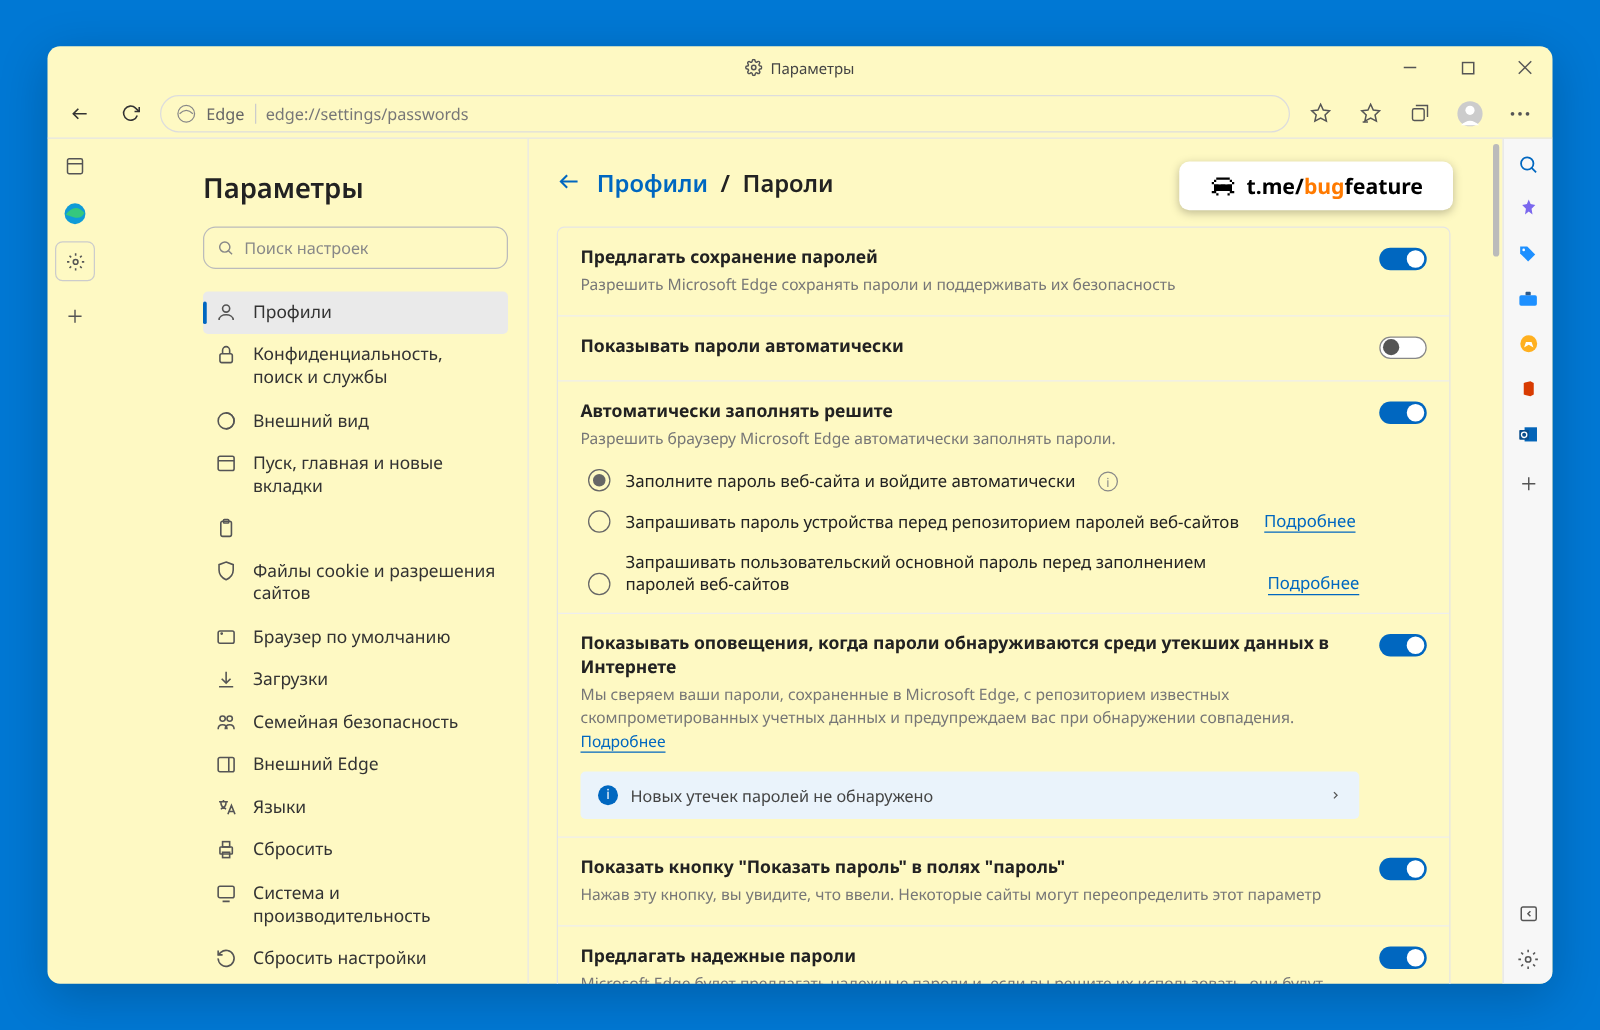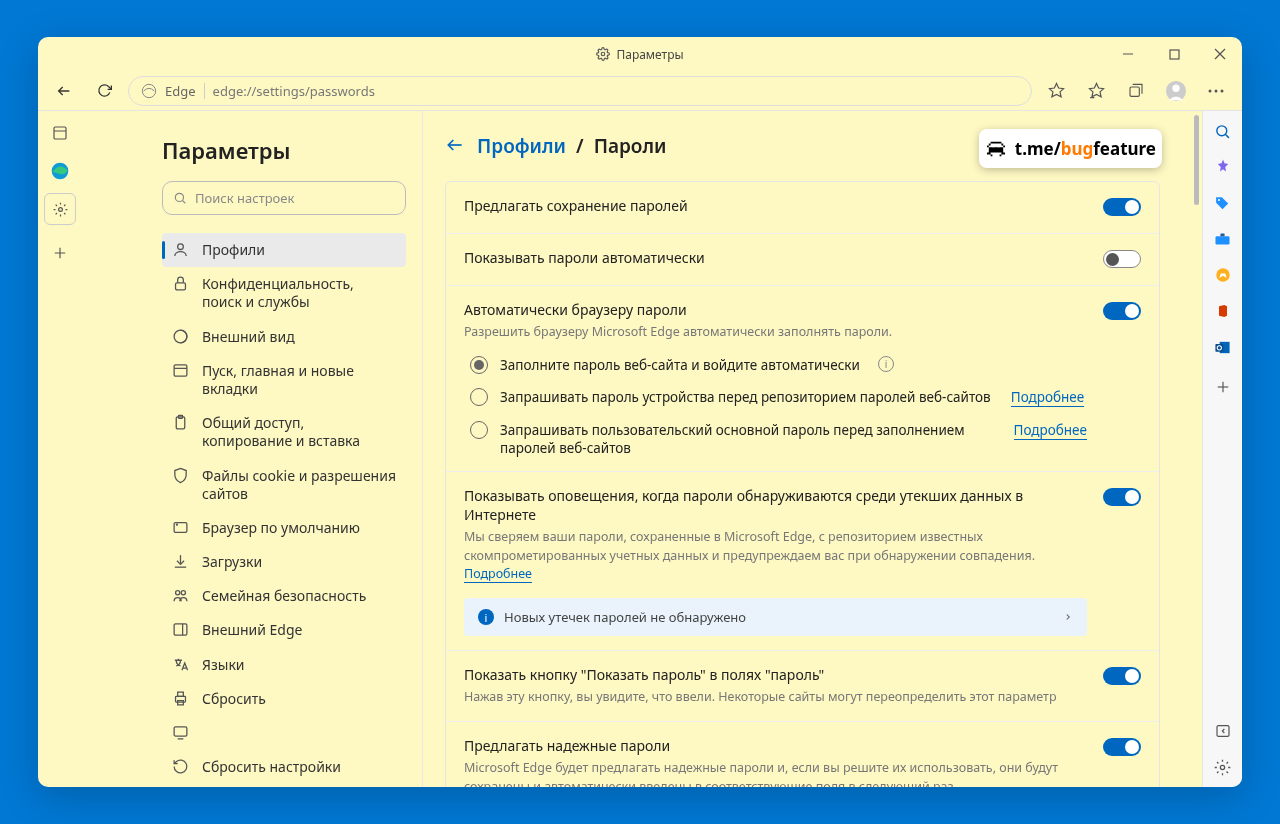--- a/index.html
+++ b/index.html
@@ -27,41 +27,41 @@
 .nav-list li.active::before { content:""; position:absolute; left:0; top:8px; bottom:8px; width:3px; background:#0067c0; border-radius:2px; }
 .main-scroll { flex:1; overflow-y:auto; padding:22px 42px 22px 22px; border-left:1px solid #e8e8e8; position:relative; }
 .crumb { display:flex; align-items:center; gap:10px; font-size:19px; font-weight:600; margin-bottom:22px; }
 .crumb a { color:#0067c0; text-decoration:none; }
 .crumb .sep, .crumb .cur { color:#222; }
 .back-arrow { color:#0067c0; width:22px; height:22px; }
 .card { border:1px solid #e5e5e5; border-radius:6px; overflow:hidden; }
 .row { padding:14px 18px; border-bottom:1px solid #eee; display:flex; gap:16px; }
 .row:last-child { border-bottom:none; }
 .row .text { flex:1; }
-.row .title { font-size:14px; font-weight:400; color:#222; margin-bottom:4px; }
+.row .title { font-size:14px; font-weight:700; color:#222; margin-bottom:4px; }
 .row .desc { font-size:12.5px; color:#777; line-height:1.5; }
 .row .desc a { color:#0067c0; text-decoration:none; border-bottom:1px solid #0067c0; }
 .toggle { width:38px; height:18px; border-radius:10px; position:relative; flex-shrink:0; margin-top:2px; }
 .toggle.on { background:#0067c0; }
 .toggle.on::after { content:""; position:absolute; right:2px; top:2px; width:14px; height:14px; background:#fff; border-radius:50%; }
 .toggle.off { background:#fff; border:1px solid #888; }
 .toggle.off::after { content:""; position:absolute; left:2px; top:1.5px; width:13px; height:13px; background:#555; border-radius:50%; }
 .radio-group { margin-top:14px; display:flex; flex-direction:column; gap:14px; }
-.radio-row { display:flex; align-items:flex-start; gap:12px; font-size:13.5px; color:#222; padding-left:6px; }
+.radio-row { display:flex; align-items:flex-end; gap:12px; font-size:13.5px; color:#222; padding-left:6px; }
 .radio { width:18px; height:18px; border:1.5px solid #666; border-radius:50%; flex-shrink:0; position:relative; }
 .radio.checked { border-color:#666; }
 .radio.checked::after { content:""; position:absolute; inset:3px; background:#666; border-radius:50%; }
 .radio-row a { color:#0067c0; text-decoration:none; border-bottom:1px solid #0067c0; margin-left:8px; font-size:13.5px; }
 .info-icon { width:16px; height:16px; border:1.5px solid #888; border-radius:50%; display:inline-flex; align-items:center; justify-content:center; font-size:10px; color:#888; margin-left:6px; }
 .alert-bar { margin-top:14px; background:#eaf3fb; border-radius:4px; padding:10px 14px; display:flex; align-items:center; gap:10px; font-size:13px; color:#444; }
 .alert-bar .dot { width:16px; height:16px; background:#0067c0; border-radius:50%; display:flex; align-items:center; justify-content:center; color:#fff; font-size:11px; }
 .alert-bar .chev { margin-left:auto; color:#555; }
 .right-rail { width:40px; background:#f7f7f7; border-left:1px solid #e5e5e5; display:flex; flex-direction:column; align-items:center; padding:8px 0; gap:12px; }
 .right-rail .ic { width:24px; height:24px; display:flex; align-items:center; justify-content:center; }
-.watermark { position:absolute; top:18px; right:40px; background:#fff; border-radius:8px; padding:8px 6px; font-size:17px; font-weight:700; display:flex; align-items:center; gap:8px; box-shadow:0 2px 8px rgba(0,0,0,.25); }
+.watermark { position:absolute; top:18px; right:40px; background:#fff; border-radius:8px; padding:8px 24px; font-size:17px; font-weight:700; display:flex; align-items:center; gap:8px; box-shadow:0 2px 8px rgba(0,0,0,.25); }
 .watermark .bug { color:#ff7a00; }
 .scroll-thumb { position:absolute; right:3px; top:4px; width:5px; height:90px; background:#bbb; border-radius:3px; }
 svg { display:block; }
 </style>
 </head>
 <body>
 
 <div class="window">
   <div class="titlebar">
     <span style="margin-right:6px;">
@@ -223,21 +223,20 @@
               </span>
               <span>Пуск, главная и новые вкладки</span>
             </li>
           <li>
               <span class="icon">
                 <svg width="17" height="17" viewBox="0 0 24 24" fill="none" stroke="#555" stroke-width="1.8">
                   <rect x="6" y="4" width="12" height="17" rx="2"></rect>
                   <rect x="9" y="2" width="6" height="4" rx="1"></rect>
                 </svg>
               </span>
-              <span>Общий доступ, копирование и вставка</span>
             </li>
           <li>
               <span class="icon">
                 <svg width="17" height="17" viewBox="0 0 24 24" fill="none" stroke="#555" stroke-width="1.8">
                   <path d="M12 2l8 3v6c0 5-3.5 9-8 11-4.5-2-8-6-8-11V5l8-3z"></path>
                 </svg>
               </span>
               <span>Файлы cookie и разрешения сайтов</span>
             </li>
           <li>
@@ -296,20 +295,21 @@
               </span>
               <span>Сбросить</span>
             </li>
           <li>
               <span class="icon">
                 <svg width="17" height="17" viewBox="0 0 24 24" fill="none" stroke="#555" stroke-width="1.8">
                   <rect x="3" y="4" width="18" height="13" rx="2"></rect>
                   <line x1="8" y1="21" x2="16" y2="21"></line>
                 </svg>
               </span>
+              <span>Система и производительность</span>
             </li>
           <li>
               <span class="icon">
                 <svg width="17" height="17" viewBox="0 0 24 24" fill="none" stroke="#555" stroke-width="1.8">
                   <path d="M3 12a9 9 0 1 0 3-6.7L3 8"></path>
                   <polyline points="3 3 3 8 8 8"></polyline>
                 </svg>
               </span>
               <span>Сбросить настройки</span>
             </li>
@@ -339,34 +339,35 @@
             </span>
           <a href="#">Профили</a>
           <span class="sep">/</span>
           <span class="cur">Пароли</span>
         </div>
 
         <div class="card">
           <div class="row">
             <div class="text">
               <div class="title">Предлагать сохранение паролей</div>
+              <div class="desc">Разрешить Microsoft Edge сохранять пароли и поддерживать их безопасность</div>
             </div>
             <div class="toggle on"></div>
           </div>
 
           <div class="row">
             <div class="text">
                 <div class="title">Показывать пароли автоматически</div>
               </div>
             <div class="toggle off"></div>
           </div>
 
           <div class="row">
             <div class="text">
-              <div class="title">Автоматически браузеру пароли</div>
+              <div class="title">Автоматически заполнять решите</div>
               <div class="desc">Разрешить браузеру Microsoft Edge автоматически заполнять пароли.</div>
               <div class="radio-group">
                 <div class="radio-row">
                     <span class="radio checked"></span>
                     <span>Заполните пароль веб-сайта и войдите автоматически</span>
                     <span class="info-icon">i</span>
                   </div>
                 <div class="radio-row">
                     <span class="radio"></span>
                     <span>Запрашивать пароль устройства перед репозиторием паролей веб-сайтов</span>

